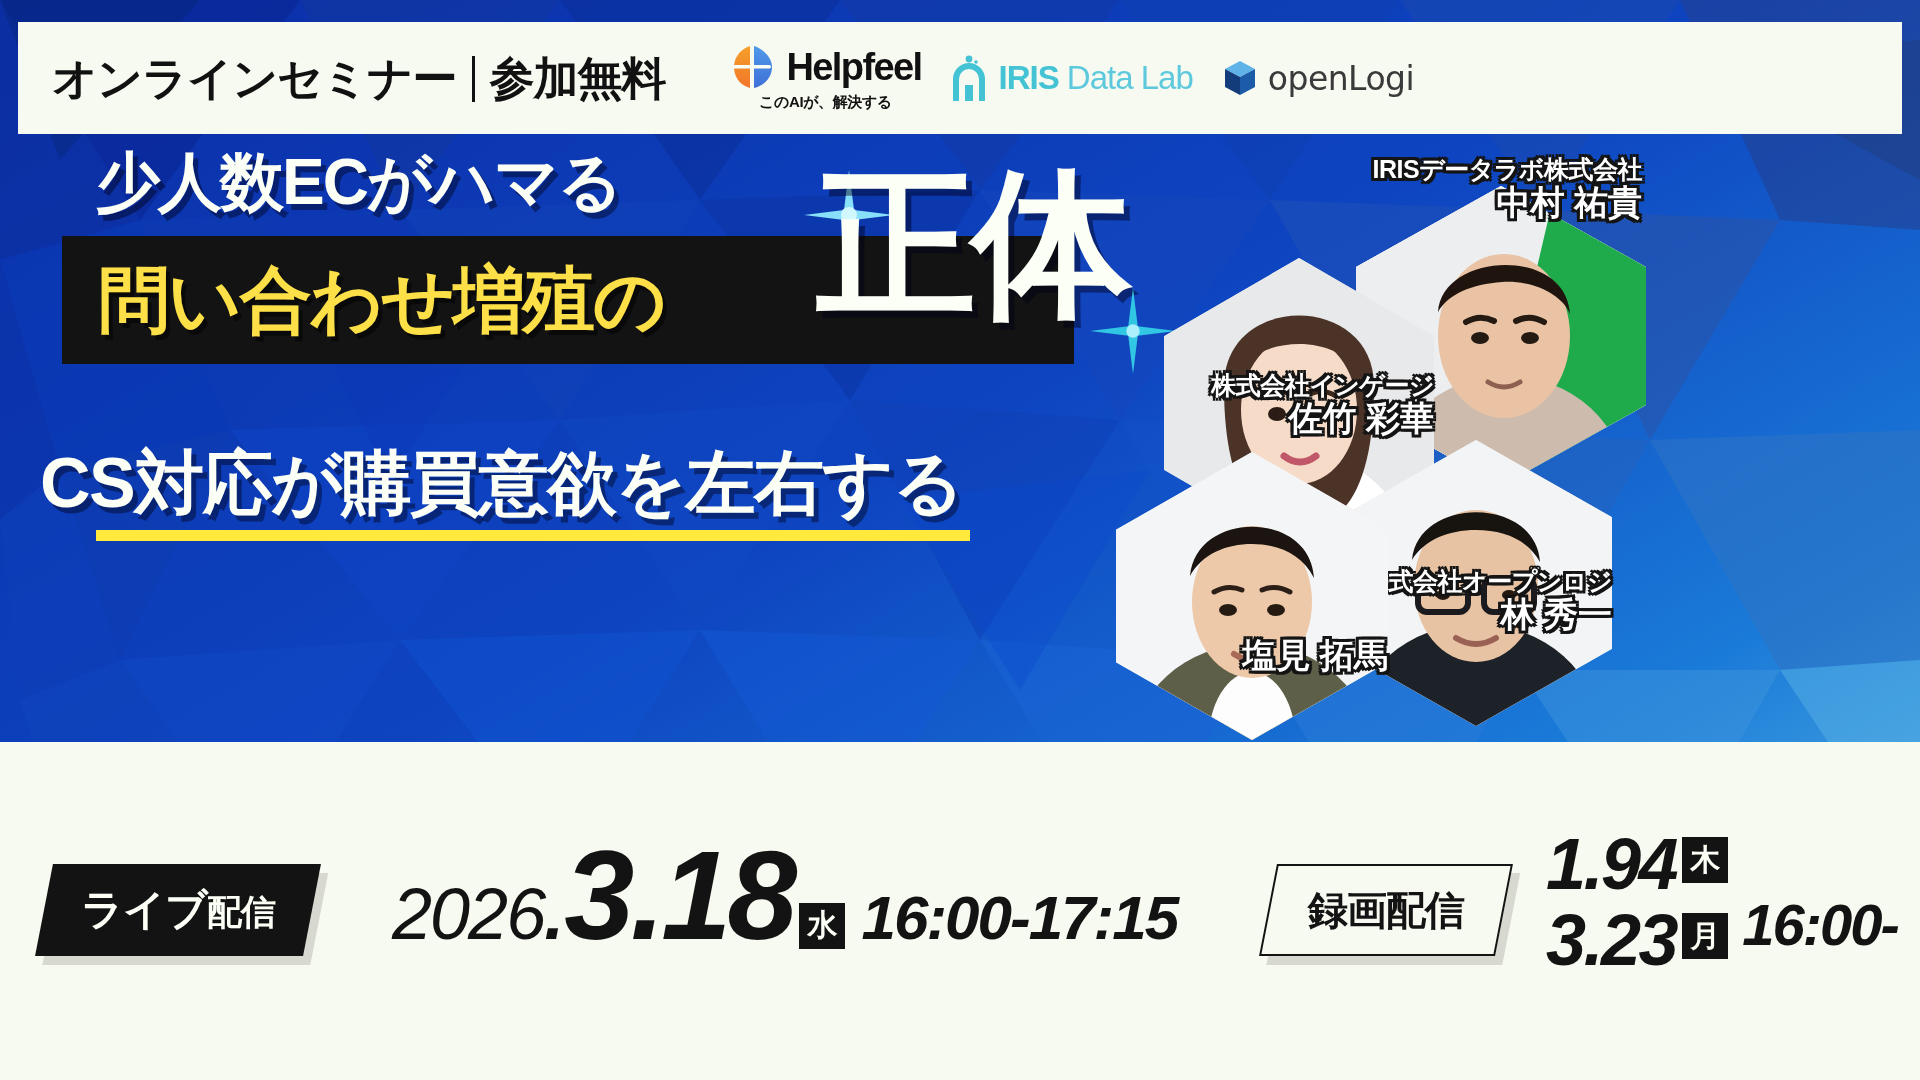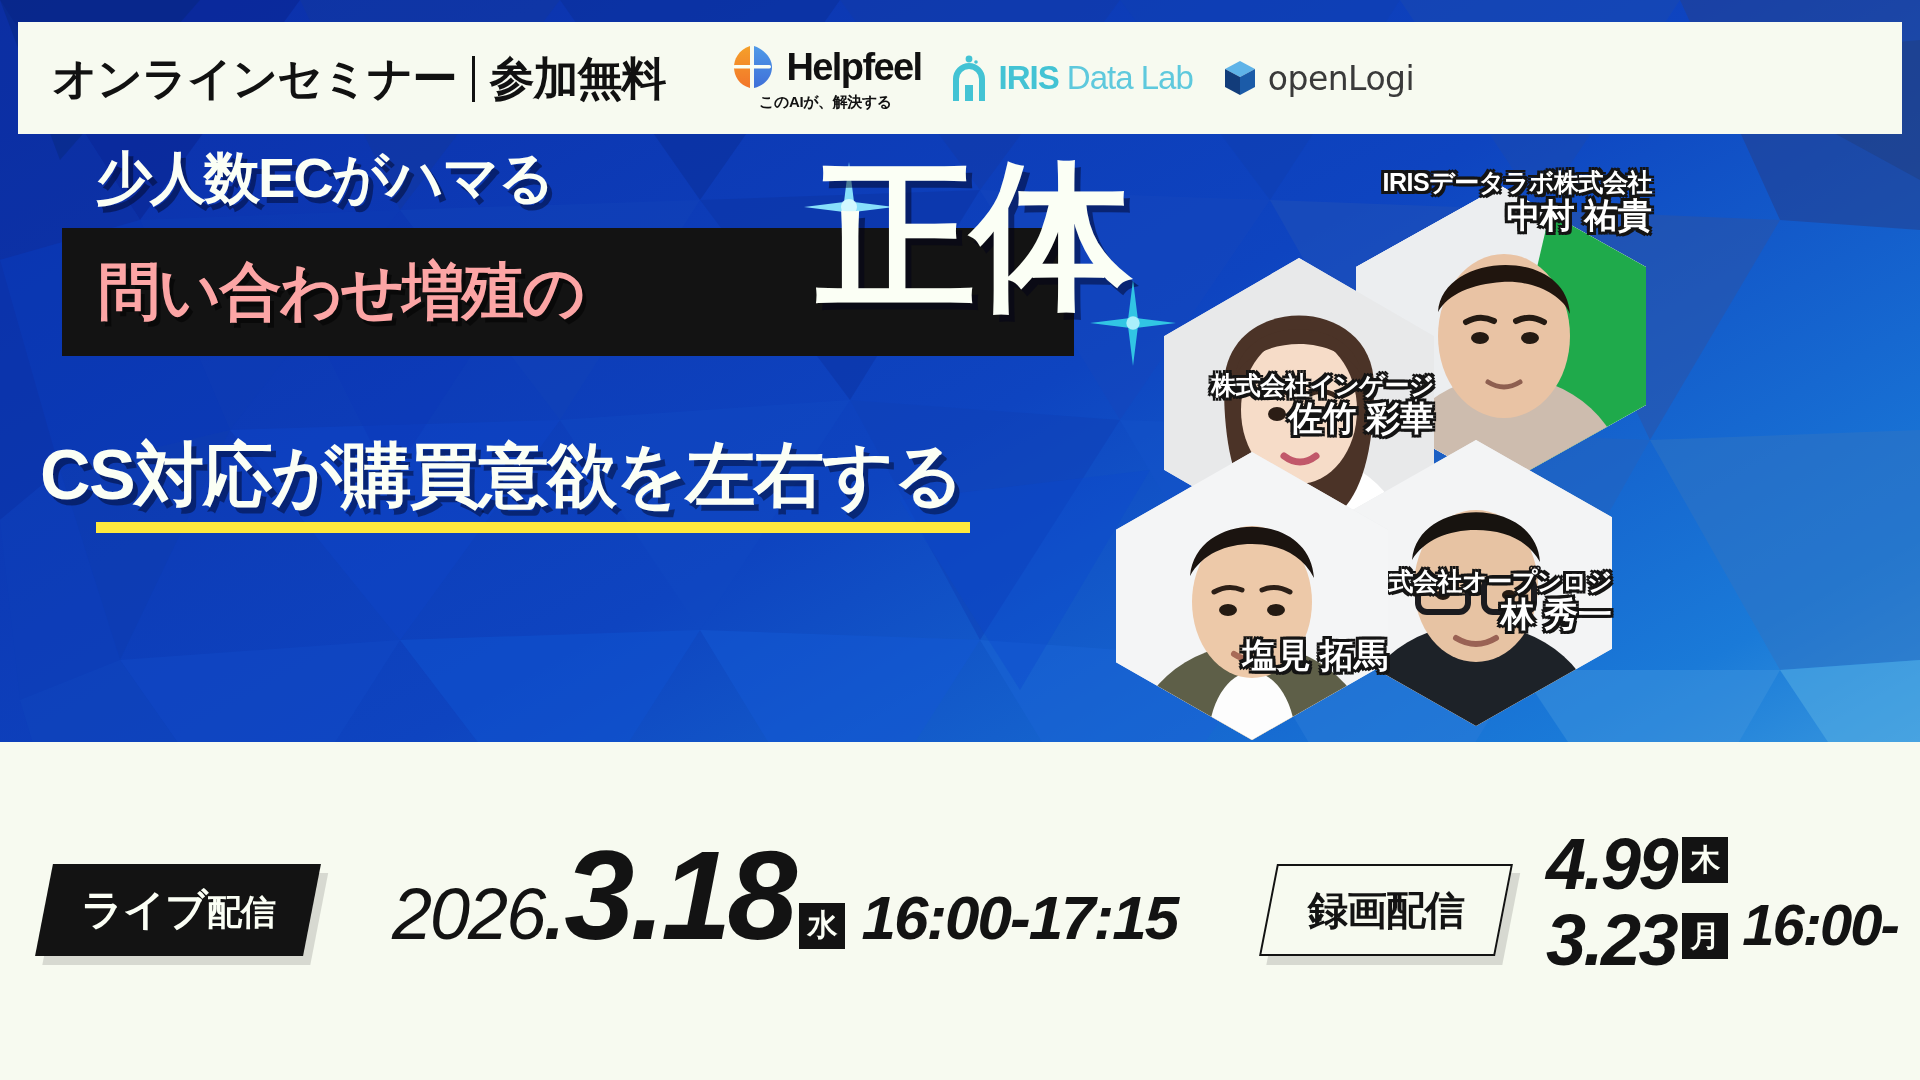--- a/index.html
+++ b/index.html
@@ -60,34 +60,34 @@
   
   .ol-mark { width:38px; height:40px; }
   .ol-txt { font-size:33px; font-weight:400; color:#3a3a3a; letter-spacing:-.5px;
             font-family:"DejaVu Sans",sans-serif; }
 
   
   .headline { position:absolute; left:0; top:150px; width:1200px; z-index:10; }
 
   .h-line1 {
     margin-left:96px;
-    font-size:56px; font-weight:800; color:#fbfff5;
+    font-size:64px; font-weight:800; color:#fbfff5;
     letter-spacing:-2px; line-height:1;
     text-shadow:5px 6px 0 rgba(0,0,20,.42);
     white-space:nowrap;
   }
 
   .band {
     position:relative; margin-top:22px; margin-left:62px;
     width:1012px; height:128px; background:#131313;
     display:flex; align-items:center;
   }
   .band-txt {
     margin-left:36px;
-    font-size:62px; font-weight:800; color:#fca5a5;
+    font-size:72px; font-weight:800; color:#fde047;
     letter-spacing:-2px; line-height:1; white-space:nowrap;
     text-shadow:4px 5px 0 rgba(0,0,0,.5);
   }
   .big-word {
     position:absolute; left:754px; top:-72px;
     font-size:160px; font-weight:800; color:#fbfff5;
     letter-spacing:-4px; line-height:1; white-space:nowrap;
     text-shadow:6px 7px 0 rgba(0,0,25,.45);
   }
   .sparkle { position:absolute; pointer-events:none; }
@@ -340,21 +340,21 @@
           <ellipse cx="150" cy="300" rx="120" ry="110" fill="#cdbcae"></ellipse>
           <ellipse cx="148" cy="150" rx="66" ry="82" fill="#e9c3a4"></ellipse>
           <path d="M82 126 C86 66 210 60 214 128 C206 108 176 94 146 96 C116 98 92 108 82 126 Z" fill="#20150e"></path>
           <ellipse cx="124" cy="152" rx="9" ry="6" fill="#241a12"></ellipse>
           <ellipse cx="174" cy="152" rx="9" ry="6" fill="#241a12"></ellipse>
           <path d="M110 136 q14 -8 28 -1" stroke="#241a12" stroke-width="6" fill="none" stroke-linecap="round"></path>
           <path d="M160 135 q14 -7 28 1" stroke="#241a12" stroke-width="6" fill="none" stroke-linecap="round"></path>
           <path d="M132 196 q16 10 32 0" stroke="#8e5f50" stroke-width="5" fill="none" stroke-linecap="round"></path>
         </svg>
       </div>
-      <div class="spk-label" style="left:136px; top:16px; width:506px;margin-top:13px;">
+      <div class="spk-label" style="left:126px; top:16px; width:506px;">
         <div class="spk-company">IRISデータラボ株式会社</div>
         <div class="spk-name">中村 祐貴</div>
       </div>
     </div>
 
     <div class="spk">
       <div class="spk-photo" style="left:154px; top:118px; width:270px; height:290px;">
         <svg class="face" viewBox="0 0 270 290" preserveAspectRatio="xMidYMid slice">
           <rect width="270" height="290" fill="#e8e9ea"></rect>
           <ellipse cx="135" cy="300" rx="110" ry="105" fill="#ffffff"></ellipse>
@@ -432,21 +432,21 @@
         <span class="dl-time">16:00-17:15</span>
       </div>
 
       <div class="badge-rec">
         <span>録画配信</span>
       </div>
 
       <div class="date-rec">
         <div class="dr-stack">
           <div class="dr-row">
-            <span class="dr-day">4.99</span>
+            <span class="dr-day">1.94</span>
             <span class="wk-box">木</span>
           </div>
           <div class="dr-row">
             <span class="dr-day">3.23</span>
             <span class="wk-box">月</span>
           </div>
         </div>
         <span class="dr-time">16:00-</span>
       </div>
 

